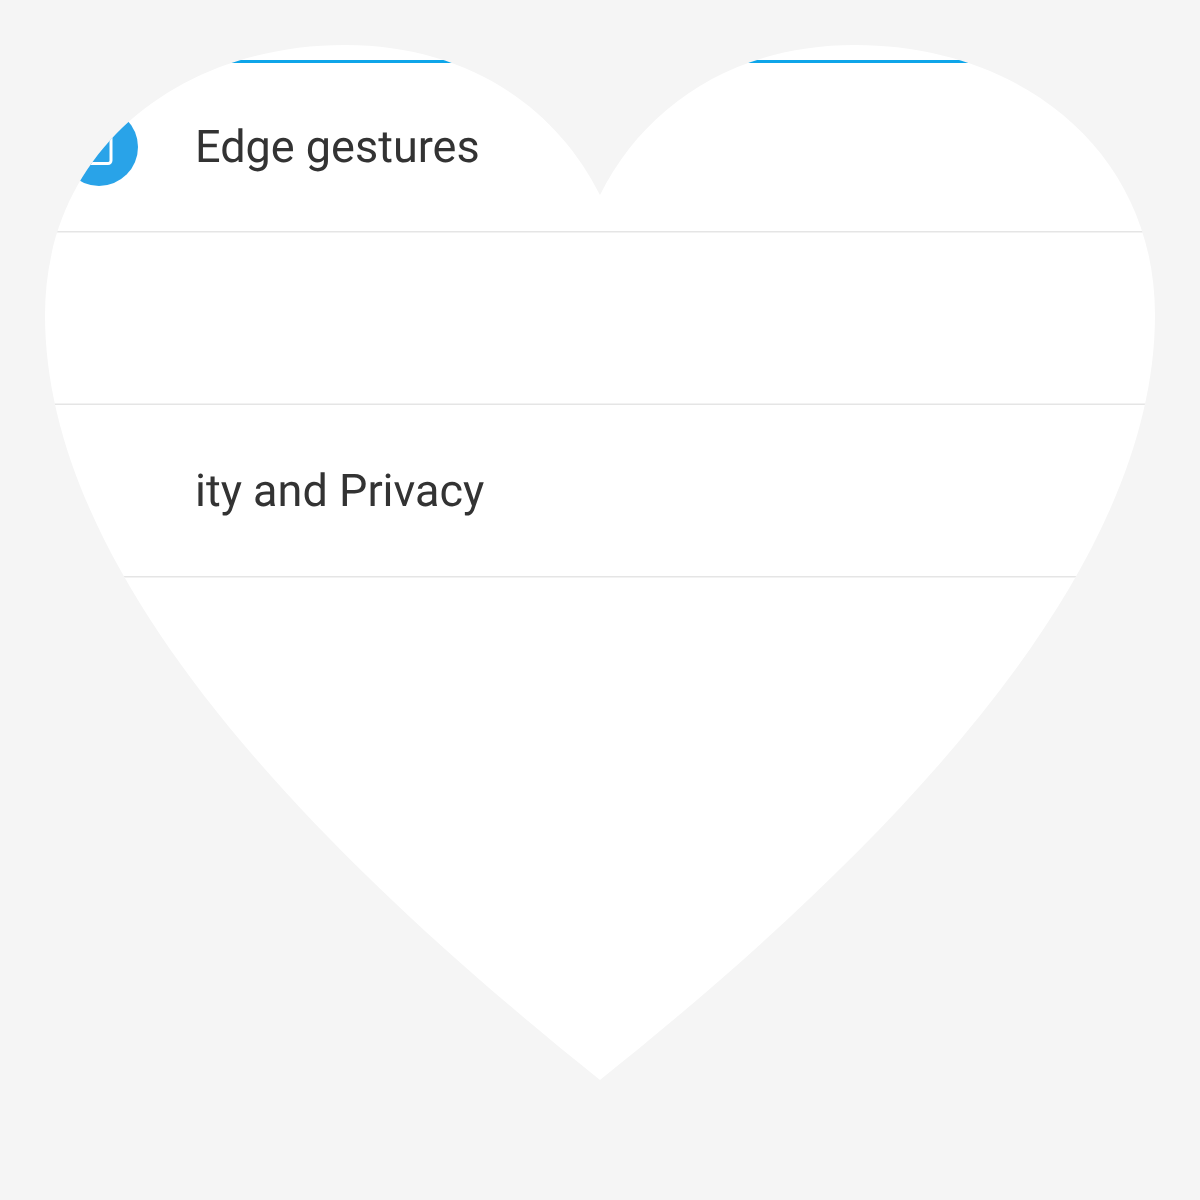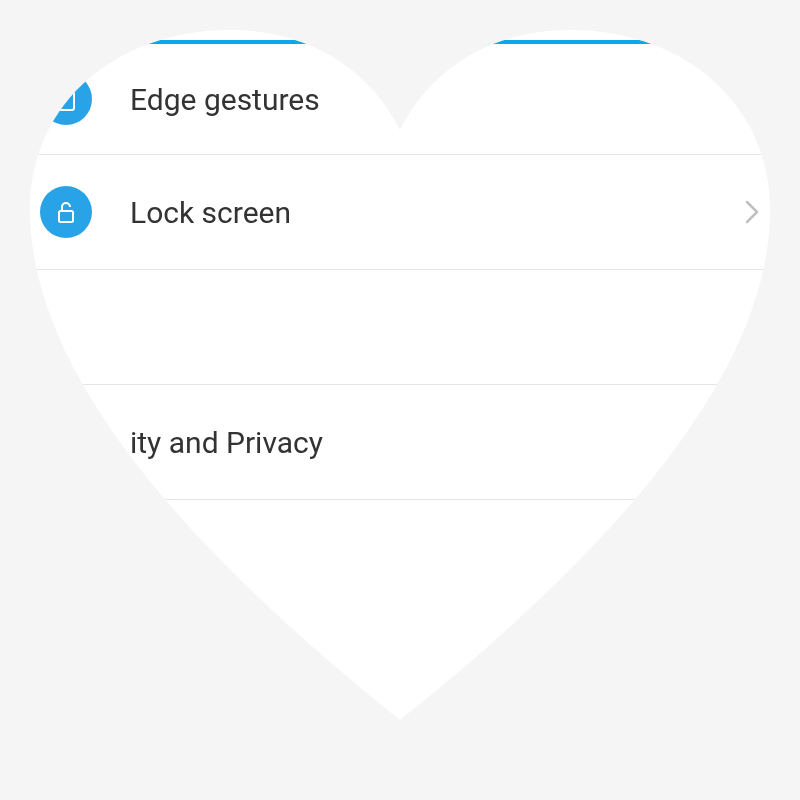--- a/index.html
+++ b/index.html
@@ -26,21 +26,21 @@
       padding: 0 10px;
     }
     .row {
       display: flex;
       align-items: center;
       height: 115px;
       border-bottom: 1px solid #e5e5e5;
       padding: 0 30px;
     }
     .row:first-child {
-      border-top: 4px solid #0ea5e9;
+      border-top: 2px solid #0ea5e9;
     }
     .icon-circle {
       width: 52px;
       height: 52px;
       border-radius: 50%;
       display: flex;
       align-items: center;
       justify-content: center;
       flex-shrink: 0;
       margin-right: 38px;
@@ -80,34 +80,20 @@
       </div>
       <div class="row-label">Edge gestures</div>
       <div class="chevron">
         <svg width="16" height="28" viewBox="0 0 16 28" fill="none">
           <path d="M3 4 L13 14 L3 24" stroke="#c0c0c0" stroke-width="2.5" stroke-linecap="round" stroke-linejoin="round"></path>
         </svg>
       </div>
     </div>
 
 
-    <div class="row">
-      <div class="icon-circle icon-blue">
-        <svg width="28" height="28" viewBox="0 0 28 28" fill="none">
-          <rect x="7" y="13" width="14" height="11" rx="1.5" stroke="white" stroke-width="2"></rect>
-          <path d="M10 13 V9 a4 4 0 0 1 8 0" stroke="white" stroke-width="2" fill="none"></path>
-        </svg>
-      </div>
-      <div class="row-label">Lock screen</div>
-      <div class="chevron">
-        <svg width="16" height="28" viewBox="0 0 16 28" fill="none">
-          <path d="M3 4 L13 14 L3 24" stroke="#c0c0c0" stroke-width="2.5" stroke-linecap="round" stroke-linejoin="round"></path>
-        </svg>
-      </div>
-    </div>
 
     <div class="row">
       <div class="icon-spacer"></div>
     </div>
 
     <div class="row">
       <div class="icon-spacer"></div>
       <div class="row-label">ity and Privacy</div>
     </div>
 

